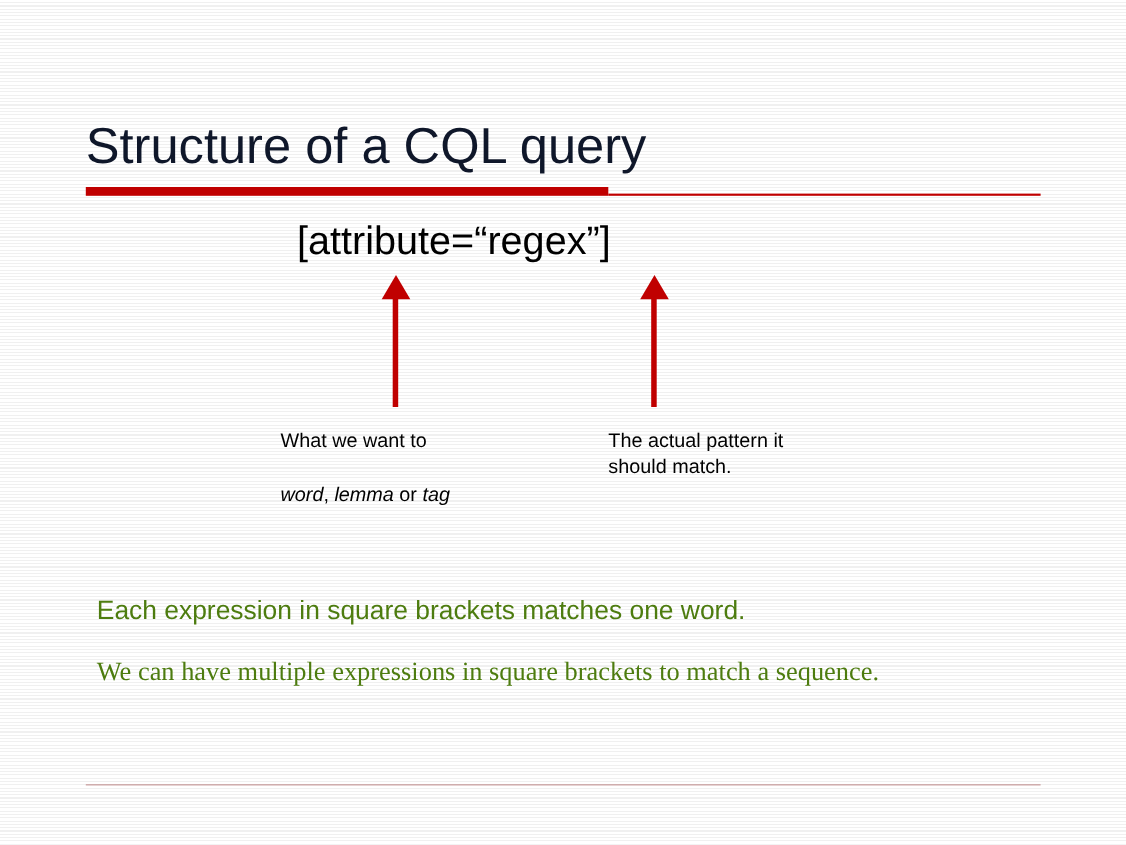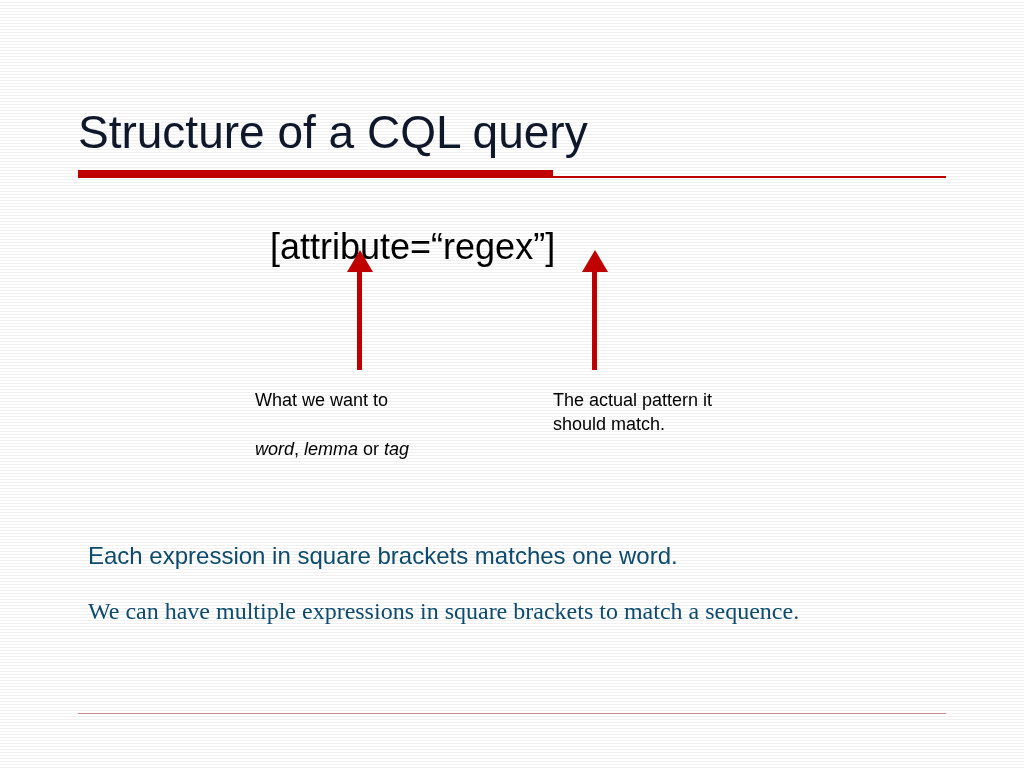--- a/index.html
+++ b/index.html
@@ -46,21 +46,20 @@
     width: 393px;
     height: 2px;
     background: #c00000;
   }
   .formula {
     position: absolute;
     top: 198px;
     left: 270px;
     font-size: 36px;
     color: #000;
-    margin-top: 28px;
   }
   .arrow {
     position: absolute;
     width: 30px;
     height: 120px;
   }
   .arrow-shaft {
     position: absolute;
     left: 12px;
     top: 10px;
@@ -86,21 +85,21 @@
     color: #000;
     line-height: 1.35;
   }
   .caption1 { left: 255px; top: 388px; width: 280px; }
   .caption2 { left: 553px; top: 388px; width: 300px; }
   .italic { font-style: italic; }
   .note {
     position: absolute;
     left: 88px;
     font-size: 24px;
-    color: #0c4a6e;
+    color: #4d7c0f;
     line-height: 1.35;
     width: 850px;
   }
   .note1 { top: 540px; }
   .note2 { top: 595px; font-family: Liberation Serif, serif; }
   .footer-line {
     position: absolute;
     left: 78px;
     top: 713px;
     width: 868px;

